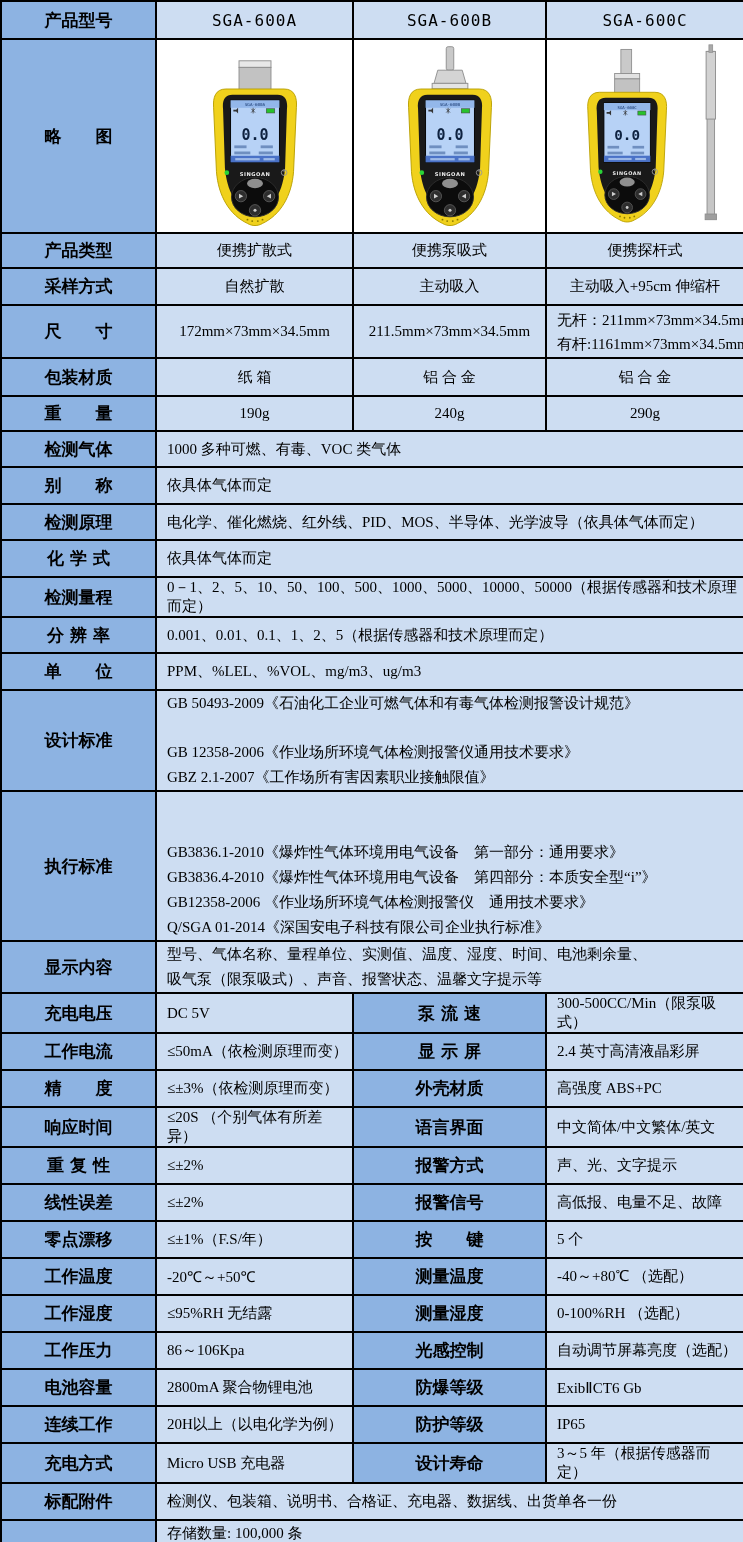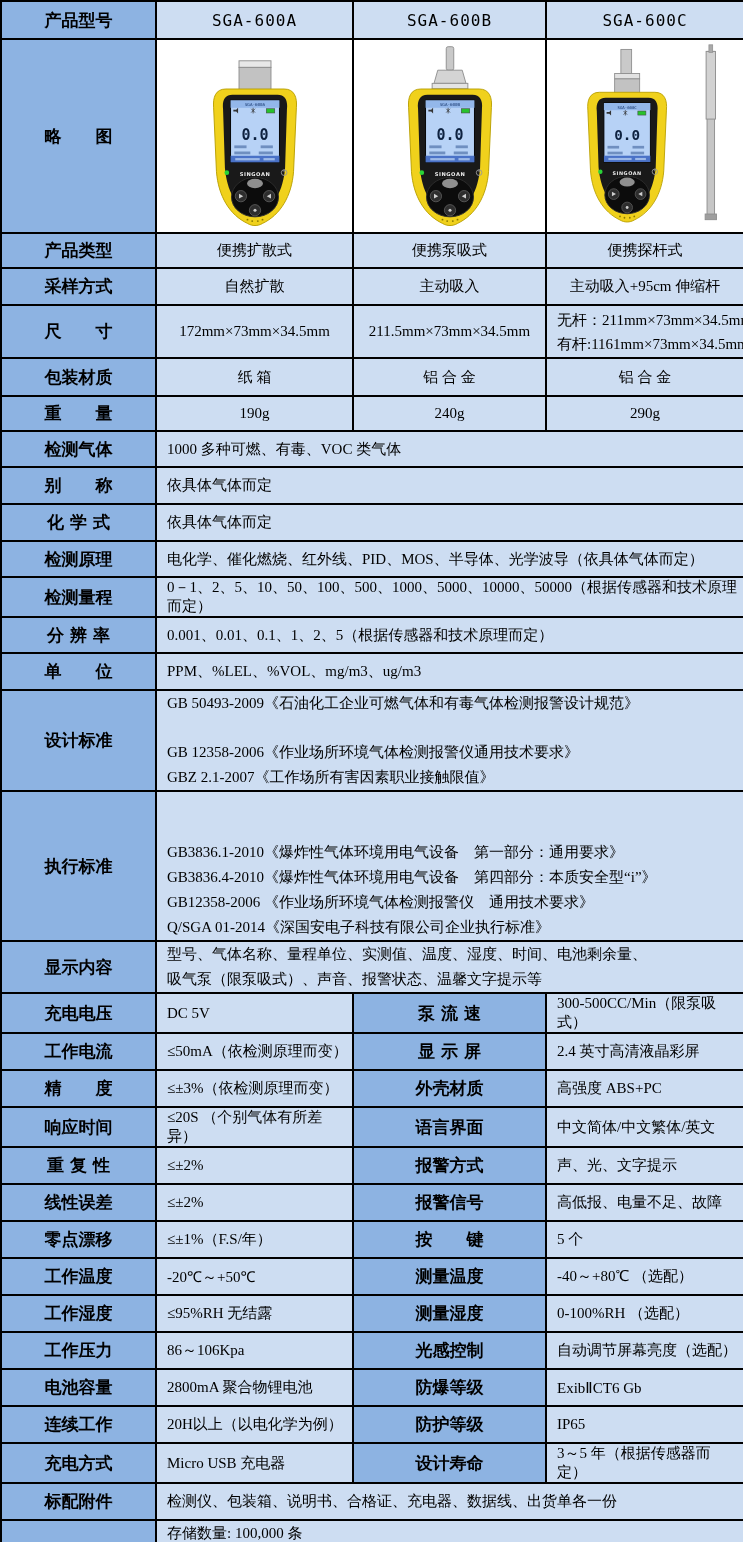--- a/index.html
+++ b/index.html
@@ -200,27 +200,27 @@
         <td class="val c">290g</td>
       </tr>
       <tr style="height: 36px; padding-left: 34px;">
         <td class="lbl">检测气体</td>
         <td class="val l" colspan="3">1000 多种可燃、有毒、VOC 类气体</td>
       </tr>
       <tr style="height: 37px;">
         <td class="lbl">别　　称</td>
         <td class="val l" colspan="3">依具体气体而定</td>
       </tr>
-      <tr style="height: 37px;">
-        <td class="lbl">化 学 式</td>
-        <td class="val l" colspan="3">依具体气体而定</td>
-      </tr>
       <tr style="height: 36px;">
         <td class="lbl">检测原理</td>
         <td class="val l" colspan="3">电化学、催化燃烧、红外线、PID、MOS、半导体、光学波导（依具体气体而定）</td>
+      </tr>
+      <tr style="height: 37px;">
+        <td class="lbl">化 学 式</td>
+        <td class="val l" colspan="3">依具体气体而定</td>
       </tr>
       <tr style="height: 37px;">
         <td class="lbl">检测量程</td>
         <td class="val l" colspan="3">0－1、2、5、10、50、100、500、1000、5000、10000、50000（根据传感器和技术原理而定）</td>
       </tr>
       <tr style="height: 36px;">
         <td class="lbl">分 辨 率</td>
         <td class="val l" colspan="3">0.001、0.01、0.1、1、2、5（根据传感器和技术原理而定）</td>
       </tr>
       <tr style="height: 37px;">

